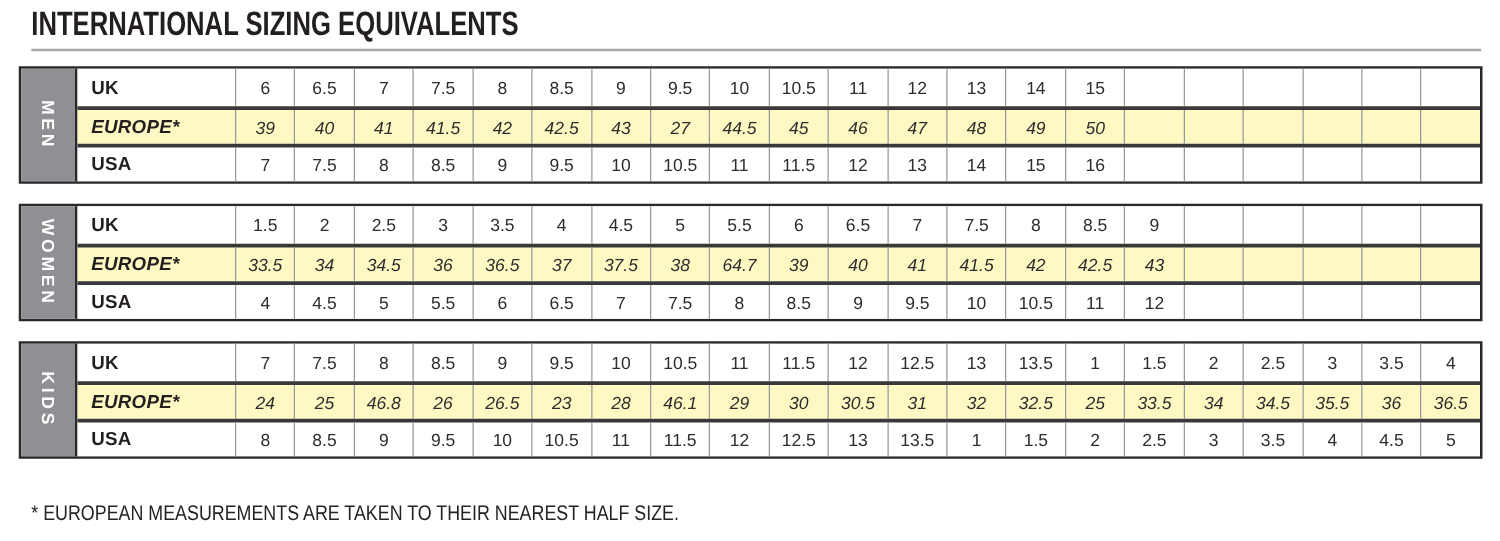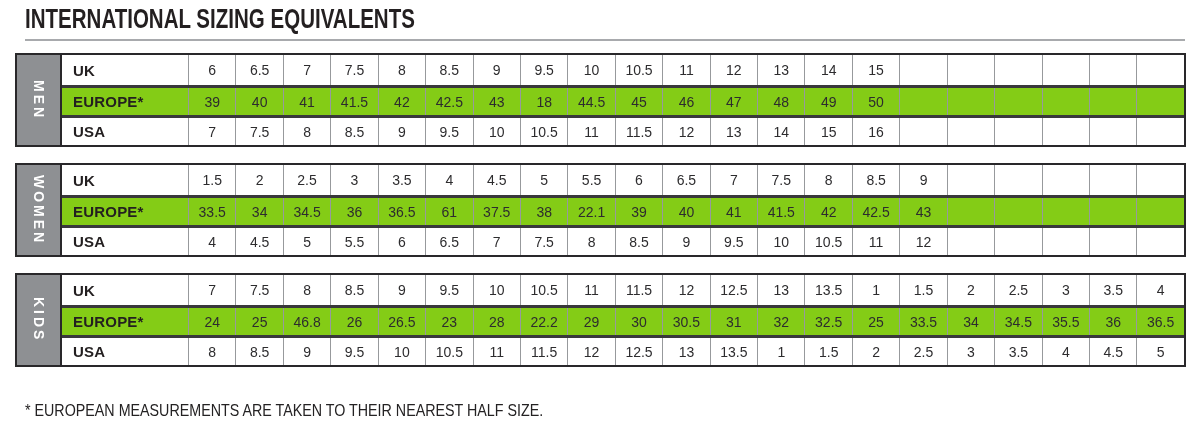--- a/index.html
+++ b/index.html
@@ -40,21 +40,21 @@
   }
   .vert-text {
     writing-mode: vertical-rl;
     color: #ffffff; font-weight: bold;
     font-size: 14px; letter-spacing: 3px;
     white-space: nowrap;
   }
   .rows { flex: 1; display: flex; flex-direction: column; }
   .row { display: flex; height: 30px; background: #ffffff; }
   .row + .row { border-top: 3px solid #39383b; }
-  .row.alt { background: #84cc16; }
+  .row.alt { background: #fef9c3; font-style: italic; }
   .row-label {
     width: 126px; flex: none;
     display: flex; align-items: center;
     padding-left: 11px;
     font-weight: bold; font-size: 15px; color: #231f20;
     letter-spacing: 0.2px;
   }
   .cell {
     flex: 1;
     border-left: 1px solid #97999c;
@@ -107,21 +107,21 @@
           </div>
           <div class="row alt">
             <div class="row-label">EUROPE*</div>
             <div class="cell">39</div>
             <div class="cell">40</div>
             <div class="cell">41</div>
             <div class="cell">41.5</div>
             <div class="cell">42</div>
             <div class="cell">42.5</div>
             <div class="cell">43</div>
-            <div class="cell">18</div>
+            <div class="cell">27</div>
             <div class="cell">44.5</div>
             <div class="cell">45</div>
             <div class="cell">46</div>
             <div class="cell">47</div>
             <div class="cell">48</div>
             <div class="cell">49</div>
             <div class="cell">50</div>
             <div class="cell"></div>
             <div class="cell"></div>
             <div class="cell"></div>
@@ -184,24 +184,24 @@
             <div class="cell"></div>
             <div class="cell"></div>
           </div>
           <div class="row alt">
             <div class="row-label">EUROPE*</div>
             <div class="cell">33.5</div>
             <div class="cell">34</div>
             <div class="cell">34.5</div>
             <div class="cell">36</div>
             <div class="cell">36.5</div>
-            <div class="cell">61</div>
+            <div class="cell">37</div>
             <div class="cell">37.5</div>
             <div class="cell">38</div>
-            <div class="cell">22.1</div>
+            <div class="cell">64.7</div>
             <div class="cell">39</div>
             <div class="cell">40</div>
             <div class="cell">41</div>
             <div class="cell">41.5</div>
             <div class="cell">42</div>
             <div class="cell">42.5</div>
             <div class="cell">43</div>
             <div class="cell"></div>
             <div class="cell"></div>
             <div class="cell"></div>
@@ -265,21 +265,21 @@
           </div>
           <div class="row alt">
             <div class="row-label">EUROPE*</div>
             <div class="cell">24</div>
             <div class="cell">25</div>
             <div class="cell">46.8</div>
             <div class="cell">26</div>
             <div class="cell">26.5</div>
             <div class="cell">23</div>
             <div class="cell">28</div>
-            <div class="cell">22.2</div>
+            <div class="cell">46.1</div>
             <div class="cell">29</div>
             <div class="cell">30</div>
             <div class="cell">30.5</div>
             <div class="cell">31</div>
             <div class="cell">32</div>
             <div class="cell">32.5</div>
             <div class="cell">25</div>
             <div class="cell">33.5</div>
             <div class="cell">34</div>
             <div class="cell">34.5</div>

